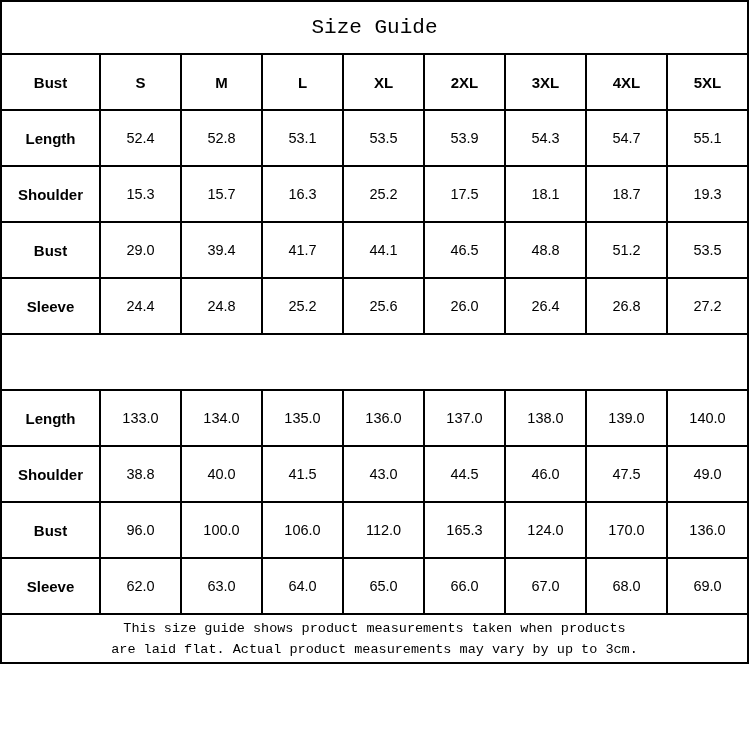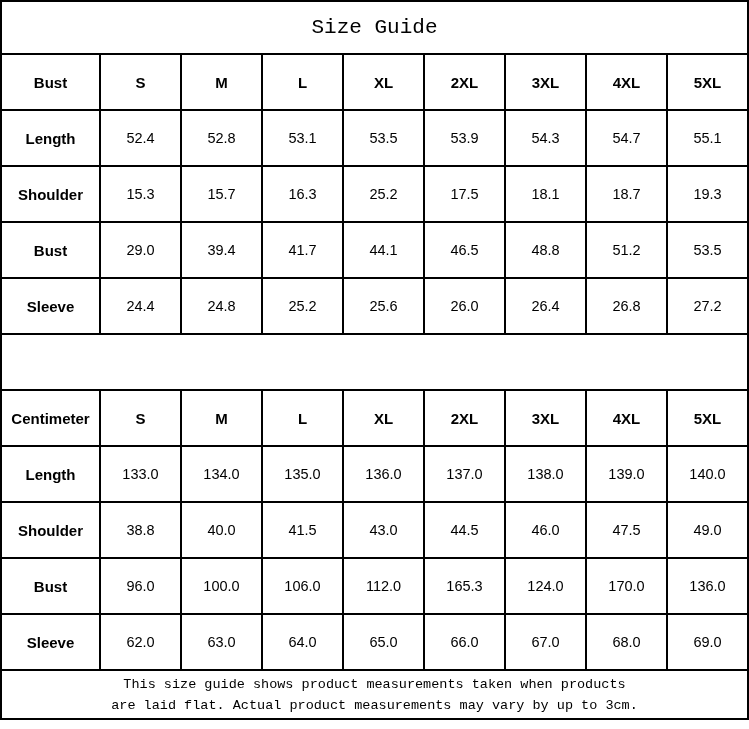--- a/index.html
+++ b/index.html
@@ -126,31 +126,20 @@
         <td>27.2</td>
       </tr>
     </tbody>
   <tbody>
     <tr>
       <td colspan="9" class="gap-cell"></td>
     </tr>
   </tbody>
   <tbody data-table="1">
       <tr>
-        <th>Centimeter</th>
-        <th>S</th>
-        <th>M</th>
-        <th>L</th>
-        <th>XL</th>
-        <th>2XL</th>
-        <th>3XL</th>
-        <th>4XL</th>
-        <th>5XL</th>
-      </tr>
-      <tr>
         <th>Length</th>
         <td>133.0</td>
         <td>134.0</td>
         <td>135.0</td>
         <td>136.0</td>
         <td>137.0</td>
         <td>138.0</td>
         <td>139.0</td>
         <td>140.0</td>
       </tr>

